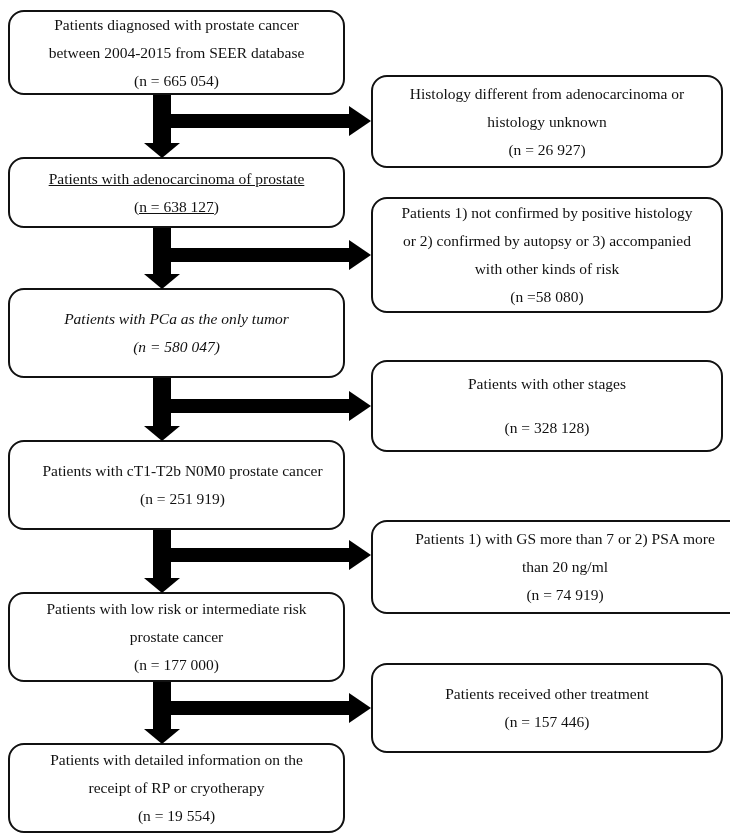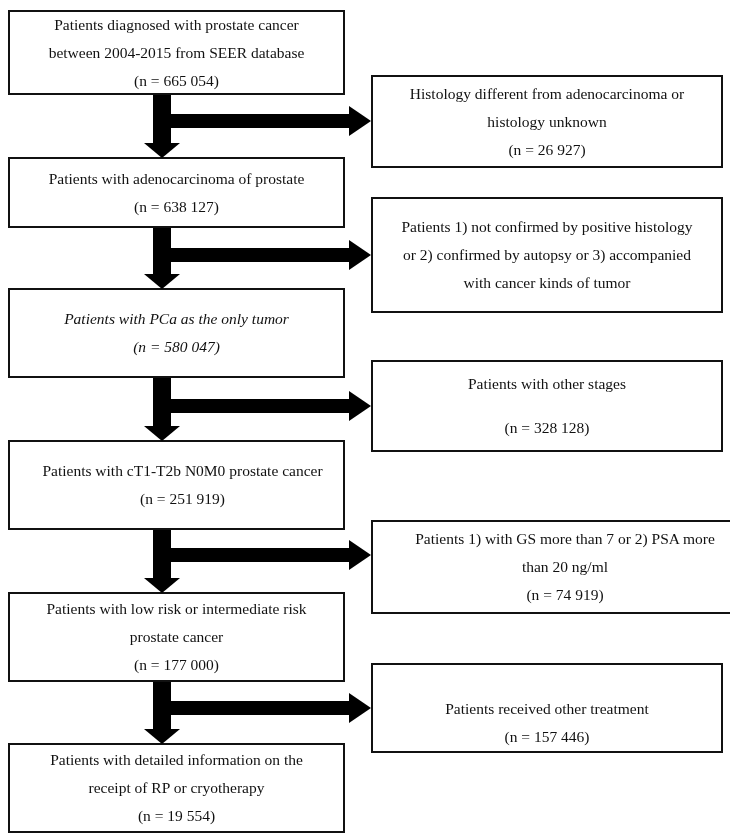--- a/index.html
+++ b/index.html
@@ -9,47 +9,47 @@
     height: 840px;
     background: #ffffff;
     font-family: "Liberation Serif", "DejaVu Serif", serif;
     color: #111111;
     overflow: hidden;
   }
   .box {
     position: absolute;
     background: #ffffff;
     border: 2.5px solid #111111;
-    border-radius: 0;
+    border-radius: 16px;
     display: flex;
     flex-direction: column;
     justify-content: center;
     align-items: center;
     text-align: center;
     font-size: 15.5px;
     line-height: 28px;
     padding: 0 4px;
     box-sizing: border-box;
   }
   .box .line { width: 100%; }
 
   
   #L1 { left: 8px;  top: 10px;  width: 337px; height: 85px; }
-  #L2 { left: 8px;  top: 157px; width: 337px; height: 71px; }
+  #L2 { left: 8px;  top: 157px; width: 337px; height: 71px; text-decoration: underline; }
   #L3 { left: 8px;  top: 288px; width: 337px; height: 90px; font-style: italic; }
   #L4 { left: 8px;  top: 440px; width: 337px; height: 90px; padding-left: 16px; }
   #L5 { left: 8px;  top: 592px; width: 337px; height: 90px; }
   #L6 { left: 8px;  top: 743px; width: 337px; height: 90px; }
 
   
   #R1 { left: 371px; top: 75px;  width: 352px; height: 93px; }
   #R2 { left: 371px; top: 197px; width: 352px; height: 116px; }
   #R3 { left: 371px; top: 360px; width: 352px; height: 92px; gap: 16px; }
   #R4 { left: 371px; top: 520px; width: 388px; height: 94px; }
-  #R5 { left: 371px; top: 663px; width: 352px; height: 90px; justify-content: flex-end; }
+  #R5 { left: 371px; top: 663px; width: 352px; height: 90px; }
 
   
   .vbar  { position: absolute; left: 153px; width: 18px; background: #000000; }
   .vhead { position: absolute; left: 144px; width: 0; height: 0;
            border-left: 18px solid transparent; border-right: 18px solid transparent;
            border-top: 15px solid #000000; }
   .hbar  { position: absolute; left: 153px; width: 196px; height: 14px; background: #000000; }
   .rhead { position: absolute; left: 349px; width: 0; height: 0;
            border-top: 15px solid transparent; border-bottom: 15px solid transparent;
            border-left: 22px solid #000000; }
@@ -109,21 +109,22 @@
 
   <div class="box" id="R1">
     <div class="line">Histology different from adenocarcinoma or</div>
     <div class="line">histology unknown</div>
     <div class="line">(n = 26 927)</div>
   </div>
 
   <div class="box" id="R2">
     <div class="line">Patients 1) not confirmed by positive histology</div>
     <div class="line">or 2) confirmed by autopsy or 3) accompanied</div>
-    <div class="line">with cancer kinds of tumor</div>
+    <div class="line">with other kinds of risk</div>
+    <div class="line">(n =58 080)</div>
   </div>
 
   <div class="box" id="R3">
     <div class="line">Patients with other stages</div>
     <div class="line">(n = 328 128)</div>
   </div>
 
   <div class="box" id="R4">
     <div class="line">Patients 1) with GS more than 7 or 2) PSA more</div>
     <div class="line">than 20 ng/ml</div>

